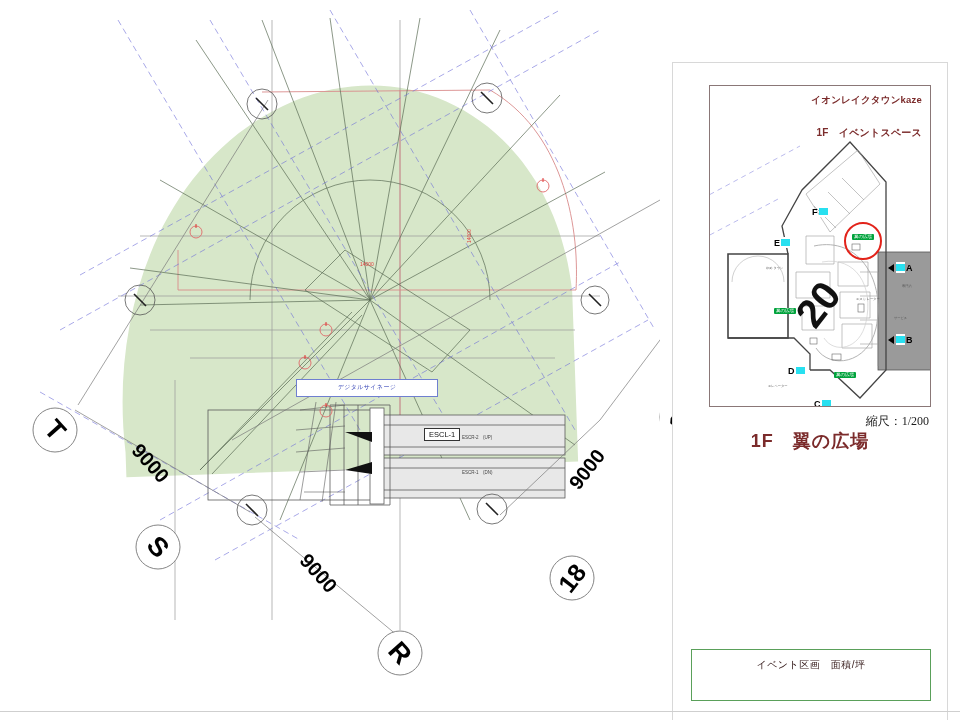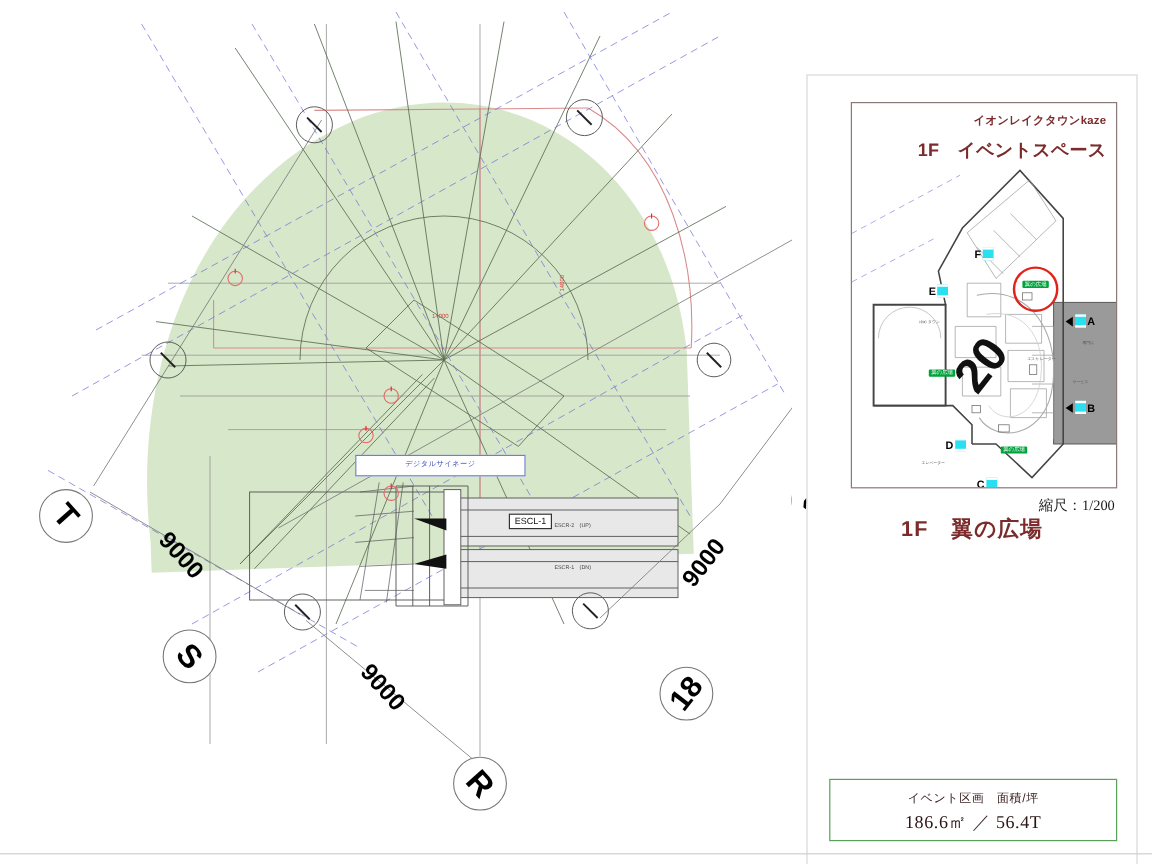--- a/index.html
+++ b/index.html
@@ -65,21 +65,21 @@
   .inset-title {
     position: absolute;
     right: 8px;
     text-align: right;
     color: #7b2b2b;
     font-weight: bold;
     letter-spacing: 0.2px;
     white-space: nowrap;
   }
   #inset-title-1 { top: 8px;  font-size: 9.5px; }
-  #inset-title-2 { top: 30px; font-size: 15px; }
+  #inset-title-2 { top: 40px; font-size: 10px; }
 
   .scale-note {
     position: absolute;
     right: 18px;
     top: 350px;
     font-size: 12px;
     color: #1a1a1a;
     font-family: "Liberation Serif", "DejaVu Serif", serif;
   }
   .big-title {
@@ -542,20 +542,17 @@
     </div>
 
     <div class="big-title">
       <span>1F　翼の広場</span>
     </div>
 
     <div id="area-box">
       <div class="area-label">
         <span>イベント区画　面積/坪</span>
       </div>
-      <div class="area-value">
-        <span>186.6㎡ ／ 56.4T</span>
-      </div>
     </div>
   </div>
 
   <div class="bottom-rule"></div>
 </div>
 
 </body></html>

